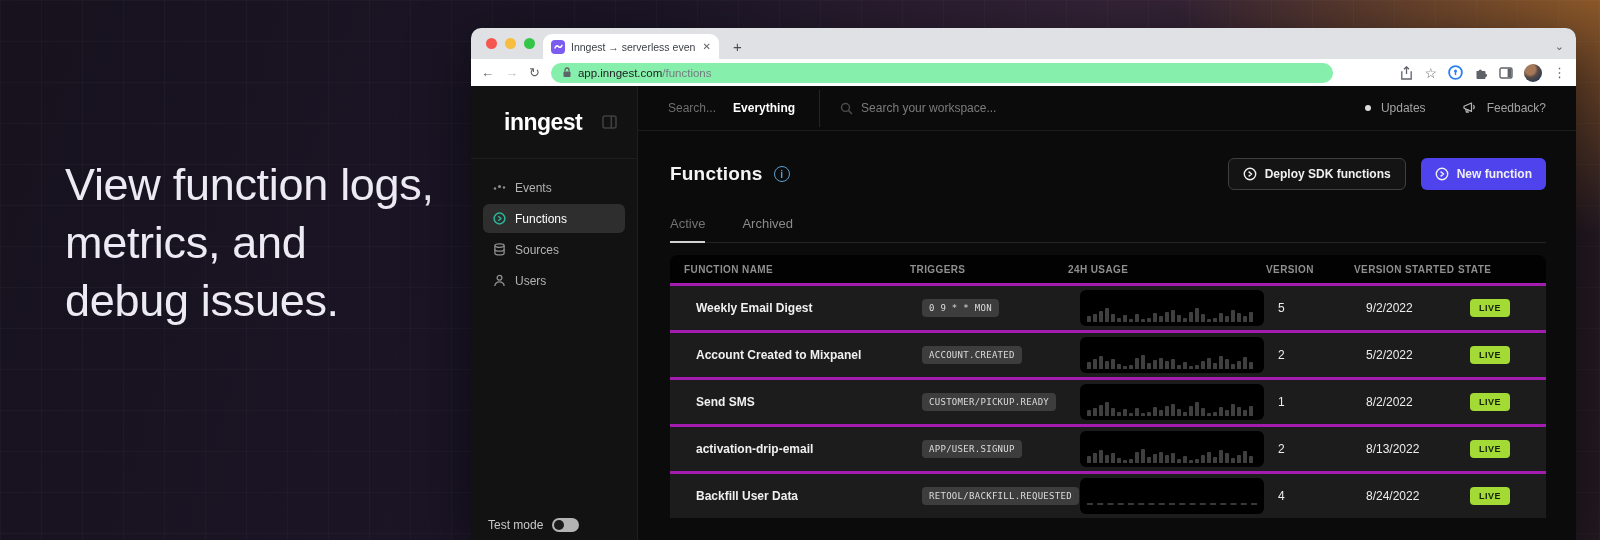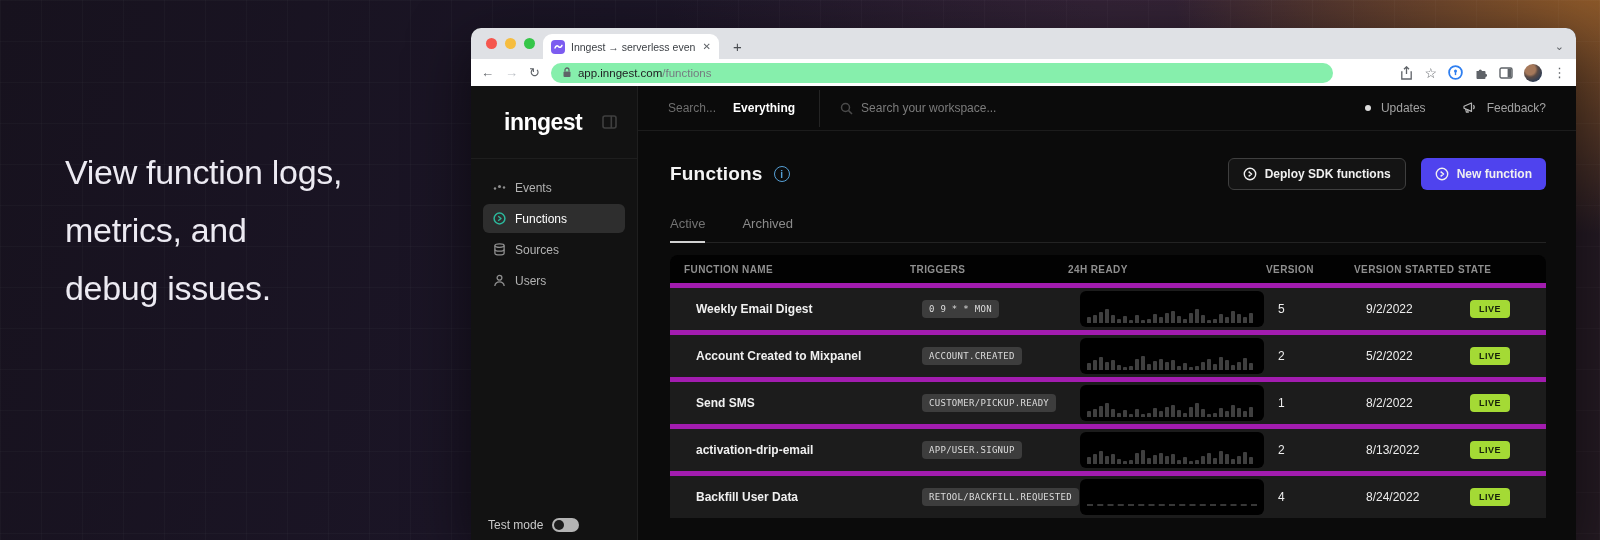--- a/index.html
+++ b/index.html
@@ -15,21 +15,21 @@
   }
   .stage::before {
     content:""; position:absolute; inset:0; pointer-events:none;
     background-image:
       linear-gradient(rgba(255,255,255,.022) 1px, transparent 1px),
       linear-gradient(90deg, rgba(255,255,255,.022) 1px, transparent 1px);
     background-size:41px 41px;
   }
 
   
-  .hero { position:absolute; left:65px; top:143px; color:#eceaf2; font-size:34px; line-height:58px; letter-spacing:-.3px; font-weight:400; }
+  .hero { position:absolute; left:65px; top:156px; color:#eceaf2; font-size:45px; line-height:58px; letter-spacing:-.3px; font-weight:400; }
 
   
   .browser { position:absolute; left:471px; top:28px; width:1105px; height:512px;
     border-radius:10px 10px 0 0; overflow:hidden; box-shadow:0 18px 60px rgba(0,0,0,.55); background:#0b0b0b; }
 
   .tabstrip { position:relative; height:31px; background:#dfe1e5; display:flex; align-items:flex-end; padding:0 12px; }
   .lights { position:absolute; left:15px; top:10px; display:flex; gap:8px; }
   .light { width:11px; height:11px; border-radius:50%; }
   .light.r{ background:#f5564e; } .light.y{ background:#f6bd3f; } .light.g{ background:#35c649; }
   .tab { margin-left:60px; width:176px; height:25px; background:#ffffff; border-radius:9px 9px 0 0;
@@ -90,21 +90,21 @@
   .btn.ghost { background:#141414; border:1px solid #3f3f3f; }
   .btn.primary { background:#4f43ee; }
 
   .tabs { margin-top:26px; border-bottom:1px solid #232323; display:flex; gap:37px; }
   .tab-item { padding-bottom:10px; font-size:13px; color:#8b8b8b; }
   .tab-item.active { color:#737373; border-bottom:2px solid #d2d2d2; margin-bottom:-1px; }
 
   .table { margin-top:12px; border-radius:8px 8px 0 0; overflow:hidden; }
   .thead, .trow { display:grid; grid-template-columns:226px 158px 198px 88px 104px 1fr; align-items:center; padding-left:14px; }
   .thead { background:#020202; height:28px; font-size:10px; font-weight:700; color:#8f8f8f; letter-spacing:.4px; }
-  .trow { height:47px; background:#1c1c1c; border-top:5px solid #a21caf;padding-left:26px; }
+  .trow { height:47px; background:#1c1c1c; border-top:3px solid #a21caf;padding-left:26px; }
   .fn-name { font-size:12px; font-weight:700; color:#f0f0f0; }
   .trigger { justify-self:start; background:#3d3d3d; color:#dcdcdc; font-family:"DejaVu Sans Mono", monospace;
     font-size:9px; letter-spacing:.3px; padding:4px 7px; border-radius:4px; white-space:nowrap; }
   .spark { width:184px; height:36px; background:#000000; border-radius:6px; display:flex; align-items:flex-end; gap:2px; padding:0 7px 4px 7px; overflow:hidden; }
   .spark .bar { width:4px; background:#3f3f3f; border-radius:1px 1px 0 0; flex-shrink:0; }
   .spark .dash { width:100%; border-top:2px dashed #383838; margin-bottom:5px; }
   .cell-txt { font-size:12px; color:#ededed; }
   .live { justify-self:start; background:#a4da35; color:#15200a; font-size:9px; font-weight:700; letter-spacing:.5px;
     padding:4px 9px; border-radius:4px; }
 </style>
@@ -274,21 +274,21 @@
 
           <div class="tabs">
             <span class="tab-item active">Active</span>
             <span class="tab-item">Archived</span>
           </div>
 
           <div class="table">
             <div class="thead">
               <span>FUNCTION NAME</span>
               <span>TRIGGERS</span>
-              <span>24H READY</span>
+              <span>24H USAGE</span>
               <span>VERSION</span>
               <span>VERSION STARTED</span>
               <span>STATE</span>
             </div>
 
             <div class="trow">
               <span class="fn-name">Weekly Email Digest</span>
               <span class="trigger">0 9 * * MON</span>
               <div class="spark">
                   <div class="bar" style="height: 6px;"></div>

